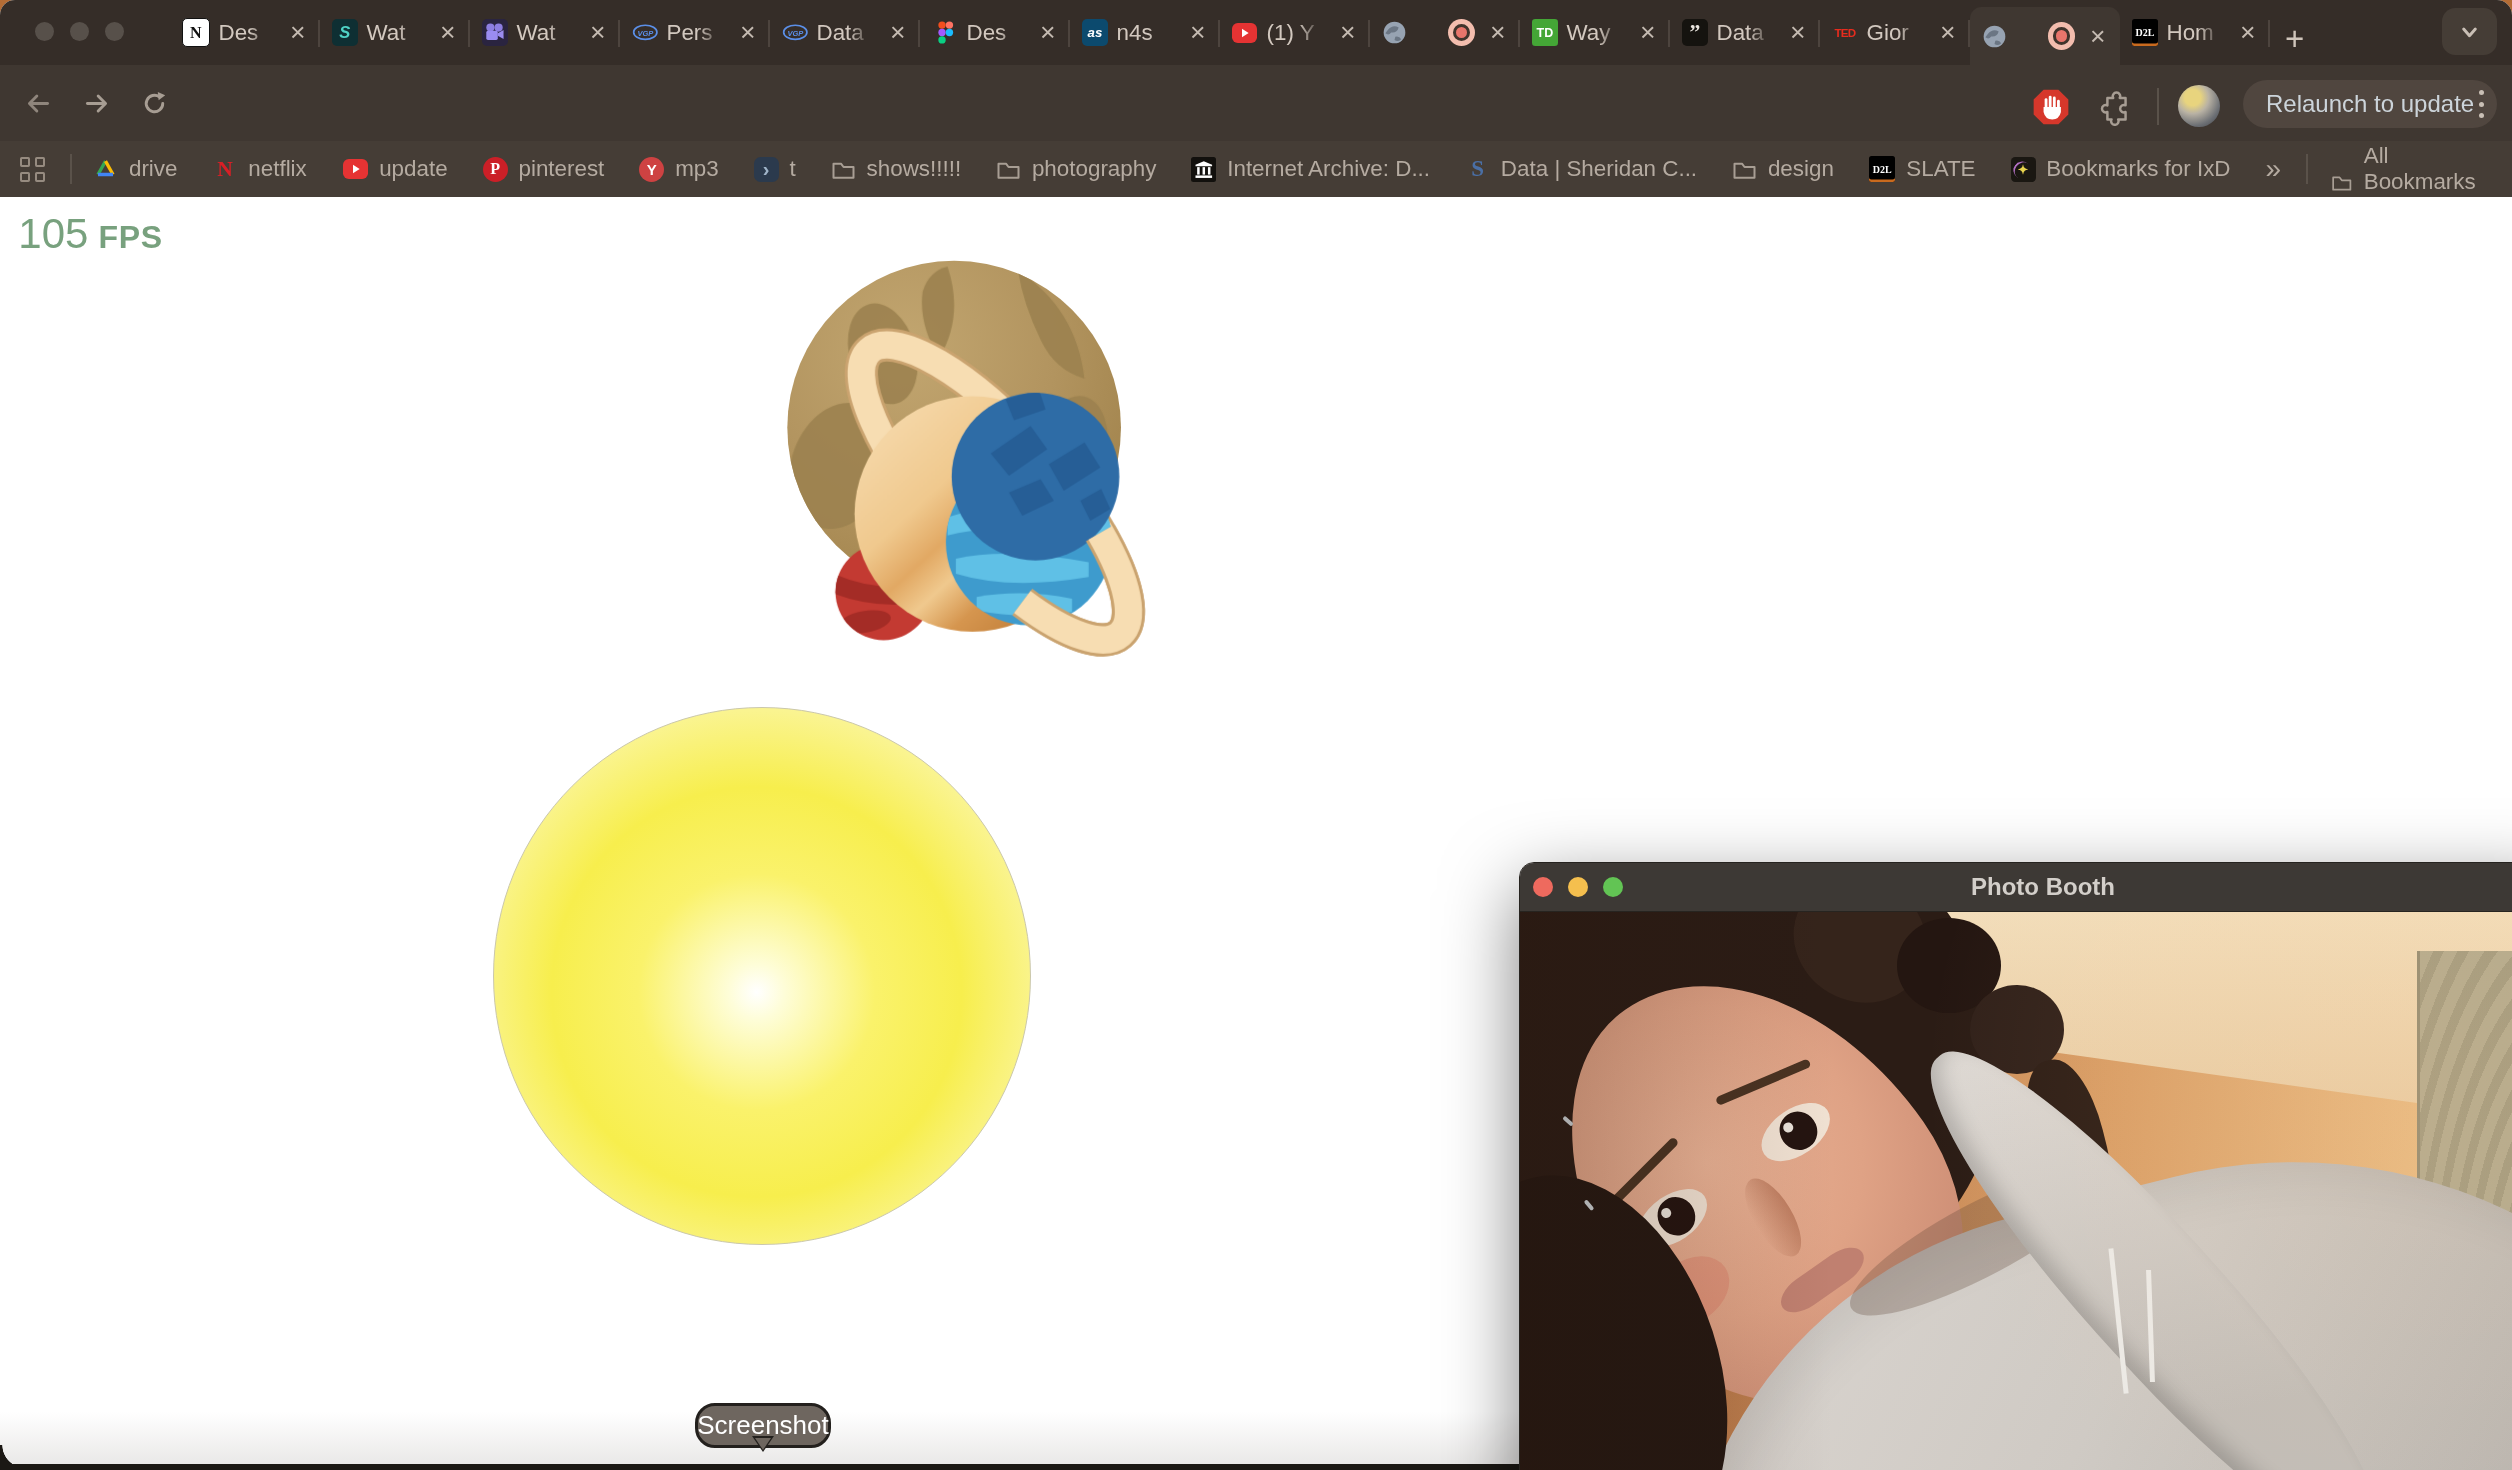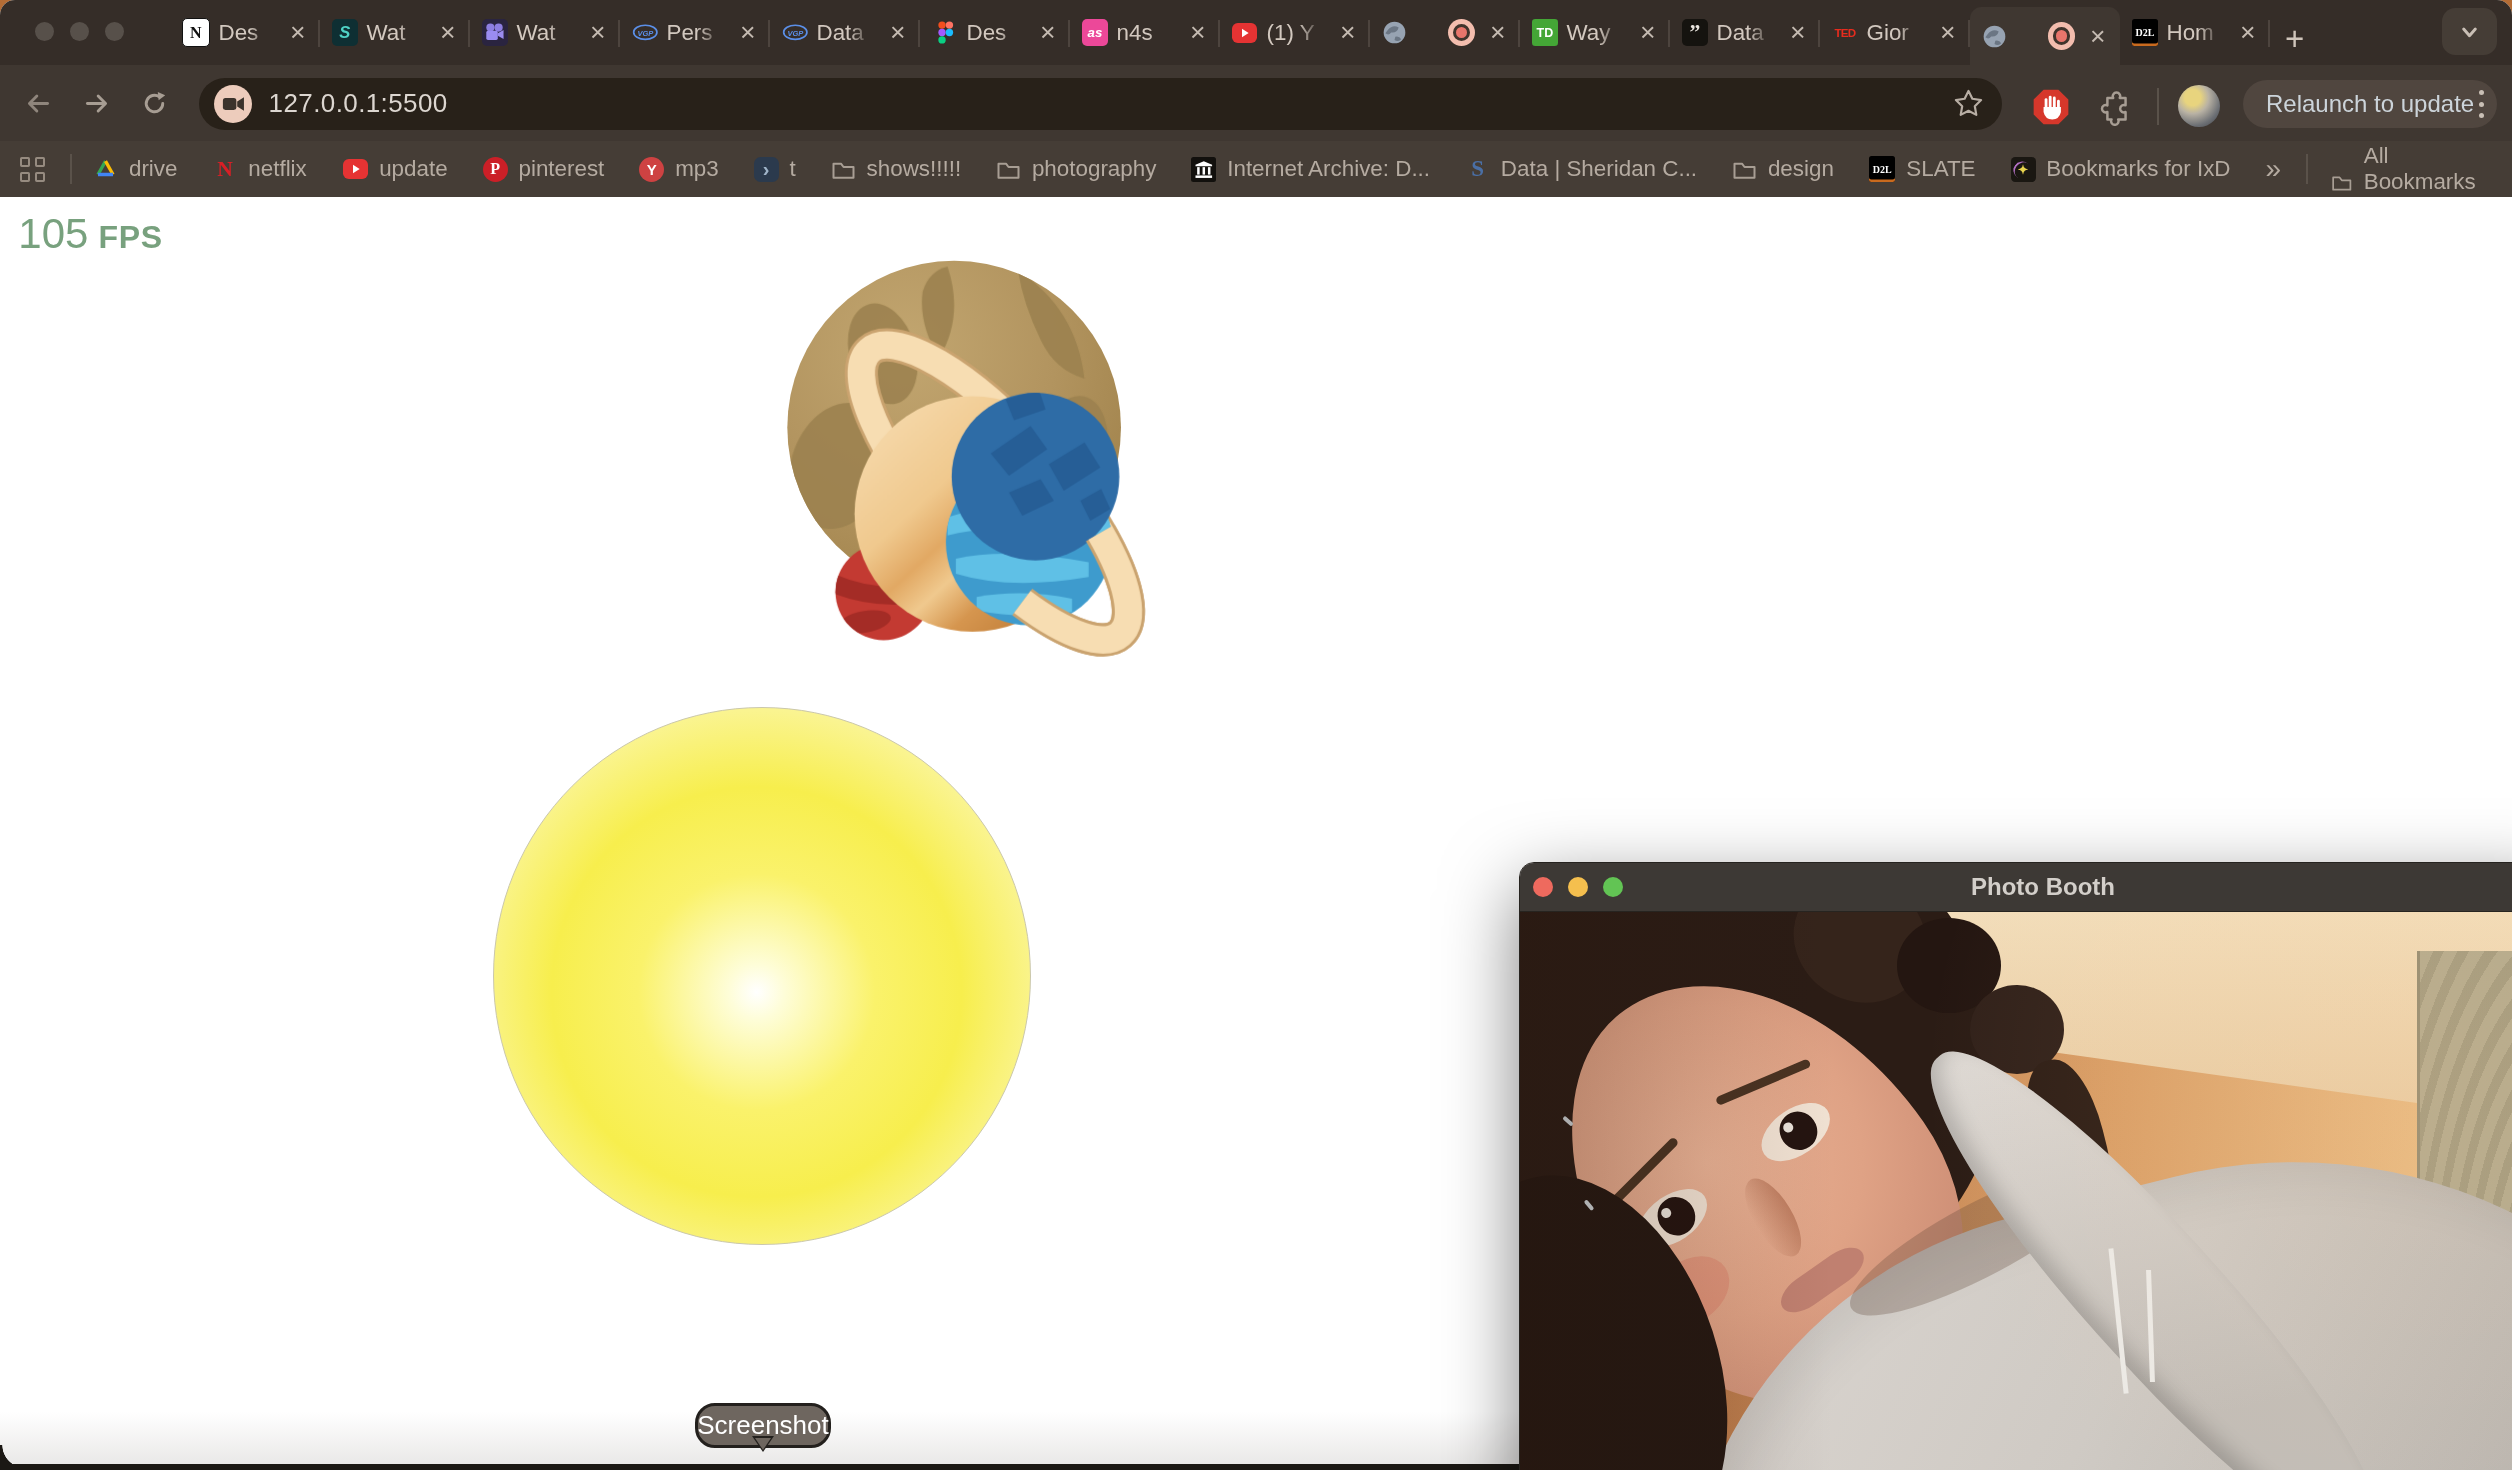--- a/index.html
+++ b/index.html
@@ -203,21 +203,21 @@
               <circle cx="20" cy="6" r="4.5" fill="#ff7262"></circle>
               <circle cx="11" cy="15" r="4.5" fill="#a259ff"></circle>
               <circle cx="20" cy="15" r="4.5" fill="#1abcfe"></circle>
               <circle cx="11" cy="24" r="4.5" fill="#0acf83"></circle>
             </svg>
           </span>
           <span class="tab-title">Des</span>
           <span class="tab-close">×</span>
         </div>
         <div class="tab">
-          <span class="fav" style="background:#ec4899;color:#fff;font-style:italic;font-size:13.3px;">as</span>
+          <span class="fav" style="background:#0c4a6e;color:#fff;font-style:italic;font-size:13.3px;">as</span>
           <span class="tab-title">n4s</span>
           <span class="tab-close">×</span>
         </div>
         <div class="tab">
           <span class="fav">
             <svg width="25" height="20" viewBox="0 0 30 24">
               <rect width="30" height="24" rx="7" fill="#e53333"></rect>
               <path d="M12,7 l8,5 -8,5 z" fill="#fff"></path>
             </svg>
           </span>
@@ -290,32 +290,20 @@
         <polyline points="22,11 31,20 22,29" fill="none" stroke="#a79d93" stroke-width="3.5" stroke-linecap="round" stroke-linejoin="round"></polyline>
       </svg>
     </div>
     <div class="navbtn" style="left:136px">
       <svg width="33" height="33" viewBox="0 0 40 40">
         <path d="M30,20 a10,10 0 1 1 -4,-8" fill="none" stroke="#a79d93" stroke-width="3.5" stroke-linecap="round"></path>
         <polygon points="24,6 33,10 25,16" fill="#a79d93"></polygon>
       </svg>
     </div>
 
-    <div class="omnibox">
-      <span class="cam-badge">
-        <svg width="32" height="32" viewBox="0 0 38 38">
-          <rect x="7" y="12" width="16" height="14" rx="3" fill="#3b332c"></rect>
-          <path d="M24,16 l8,-5 v16 l-8,-5 z" fill="#3b332c"></path>
-        </svg>
-      </span>
-      <span class="url-text">127.0.0.1:5500</span>
-      <svg width="37" height="37" viewBox="0 0 44 44">
-        <path d="M22,7 l4.6,9.4 10.4,1.5 -7.5,7.3 1.8,10.3 -9.3,-4.9 -9.3,4.9 1.8,-10.3 -7.5,-7.3 10.4,-1.5 z" fill="none" stroke="#b8aea4" stroke-width="2.6" stroke-linejoin="round"></path>
-      </svg>
-    </div>
 
     <div class="adblock">
       <svg width="38" height="38" viewBox="0 0 46 46">
         <polygon points="14,2 32,2 44,14 44,32 32,44 14,44 2,32 2,14" fill="#d6372b"></polygon>
         <g stroke="#fff" stroke-width="3.4" stroke-linecap="round">
           <line x1="17" y1="14" x2="17" y2="25"></line>
             <line x1="22" y1="11" x2="22" y2="25"></line>
           <line x1="27" y1="12" x2="27" y2="25"></line>
             <line x1="32" y1="16" x2="32" y2="26"></line>
         </g>

